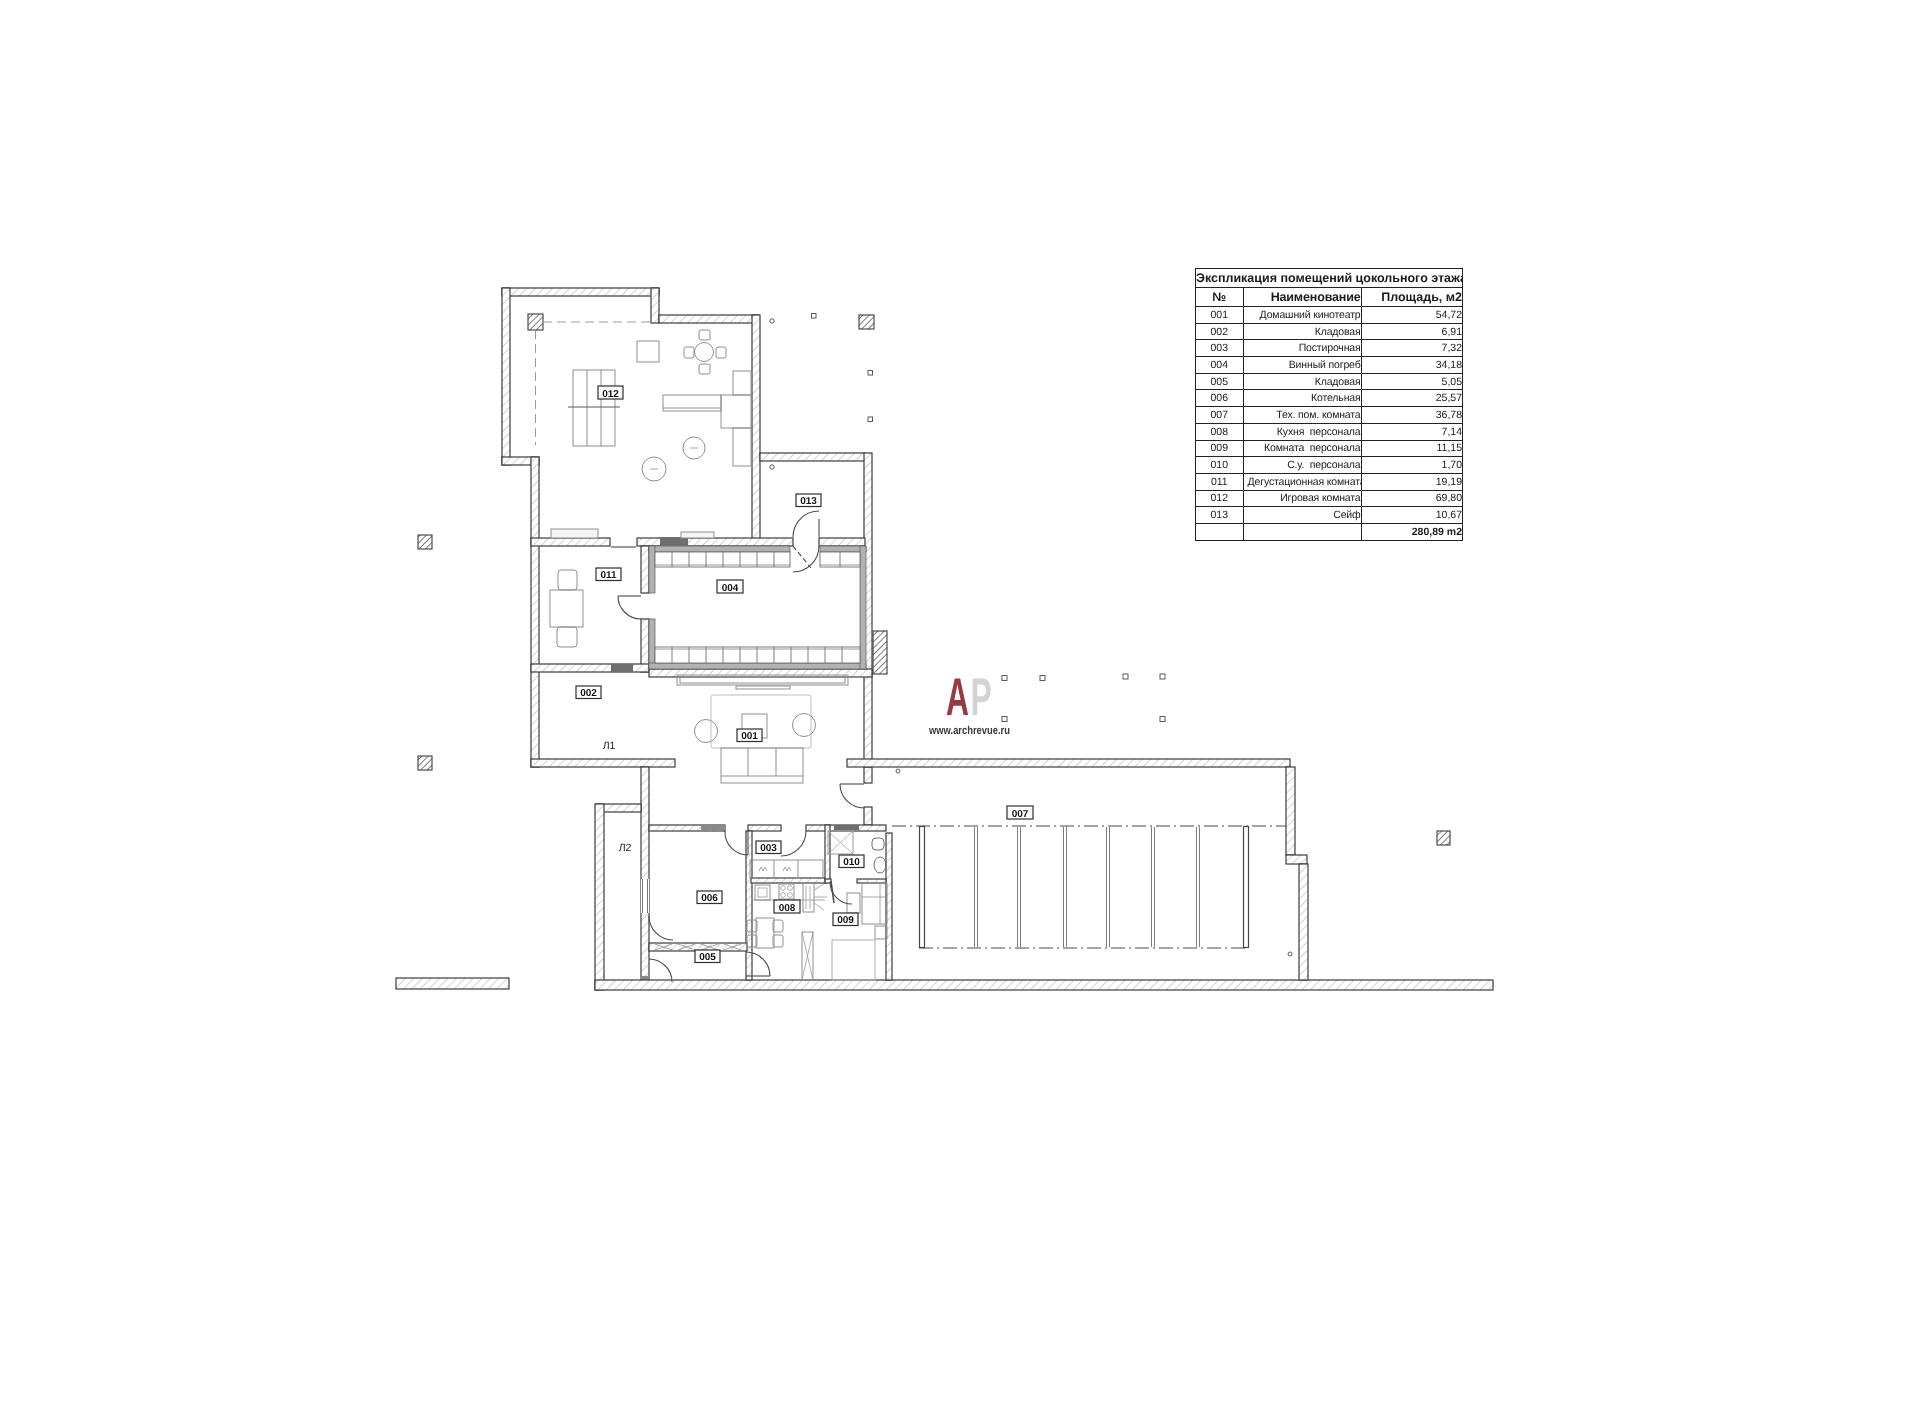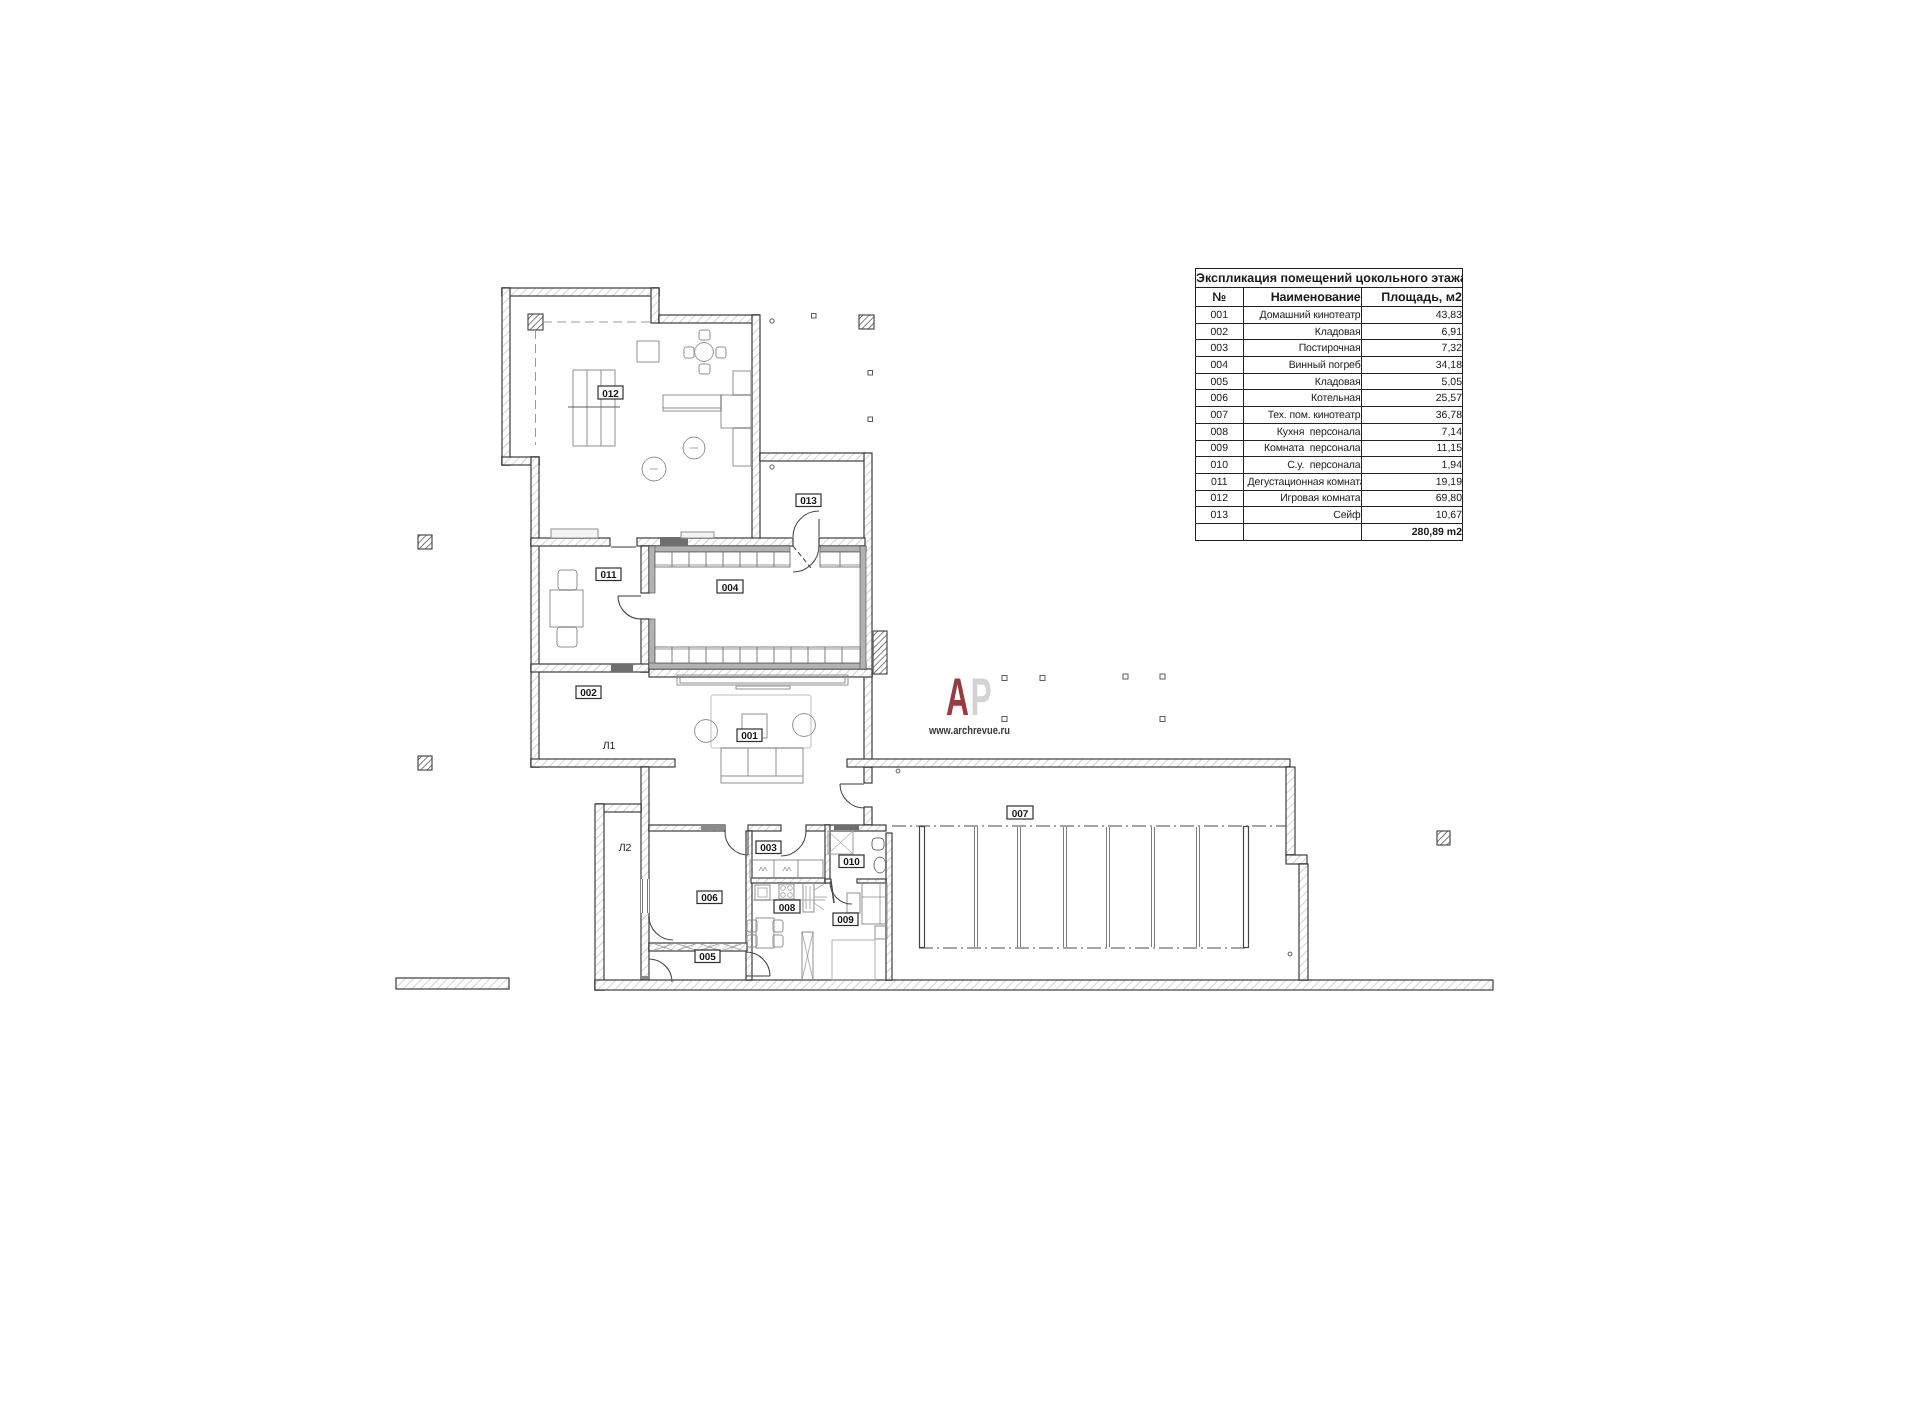--- a/index.html
+++ b/index.html
@@ -332,21 +332,21 @@
           <td class="ttl" colspan="3">Экспликация помещений цокольного этажа</td>
         </tr>
   <tr class="hdr">
           <td class="c1">№</td>
           <td class="c2">Наименование</td>
           <td class="c3">Площадь, м2</td>
         </tr>
   <tr class="data">
           <td class="c1">001</td>
           <td class="c2">Домашний кинотеатр</td>
-          <td class="c3">43,83</td>
+          <td class="c3">54,72</td>
         </tr>
   <tr class="data">
           <td class="c1">002</td>
           <td class="c2">Кладовая</td>
           <td class="c3">6,91</td>
         </tr>
   <tr class="data">
           <td class="c1">003</td>
           <td class="c2">Постирочная</td>
           <td class="c3">7,32</td>
@@ -361,37 +361,37 @@
           <td class="c2">Кладовая</td>
           <td class="c3">5,05</td>
         </tr>
   <tr class="data">
           <td class="c1">006</td>
           <td class="c2">Котельная</td>
           <td class="c3">25,57</td>
         </tr>
   <tr class="data">
           <td class="c1">007</td>
-          <td class="c2">Тех. пом. кинотеатр</td>
+          <td class="c2">Тех. пом. комната</td>
           <td class="c3">36,78</td>
         </tr>
   <tr class="data">
           <td class="c1">008</td>
           <td class="c2">Кухня&nbsp; персонала</td>
           <td class="c3">7,14</td>
         </tr>
   <tr class="data">
           <td class="c1">009</td>
           <td class="c2">Комната&nbsp; персонала</td>
           <td class="c3">11,15</td>
         </tr>
   <tr class="data">
           <td class="c1">010</td>
           <td class="c2">С.у.&nbsp; персонала</td>
-          <td class="c3">1,94</td>
+          <td class="c3">1,70</td>
         </tr>
   <tr class="data">
           <td class="c1">011</td>
           <td class="c2">Дегустационная комната</td>
           <td class="c3">19,19</td>
         </tr>
   <tr class="data">
           <td class="c1">012</td>
           <td class="c2">Игровая комната</td>
           <td class="c3">69,80</td>

